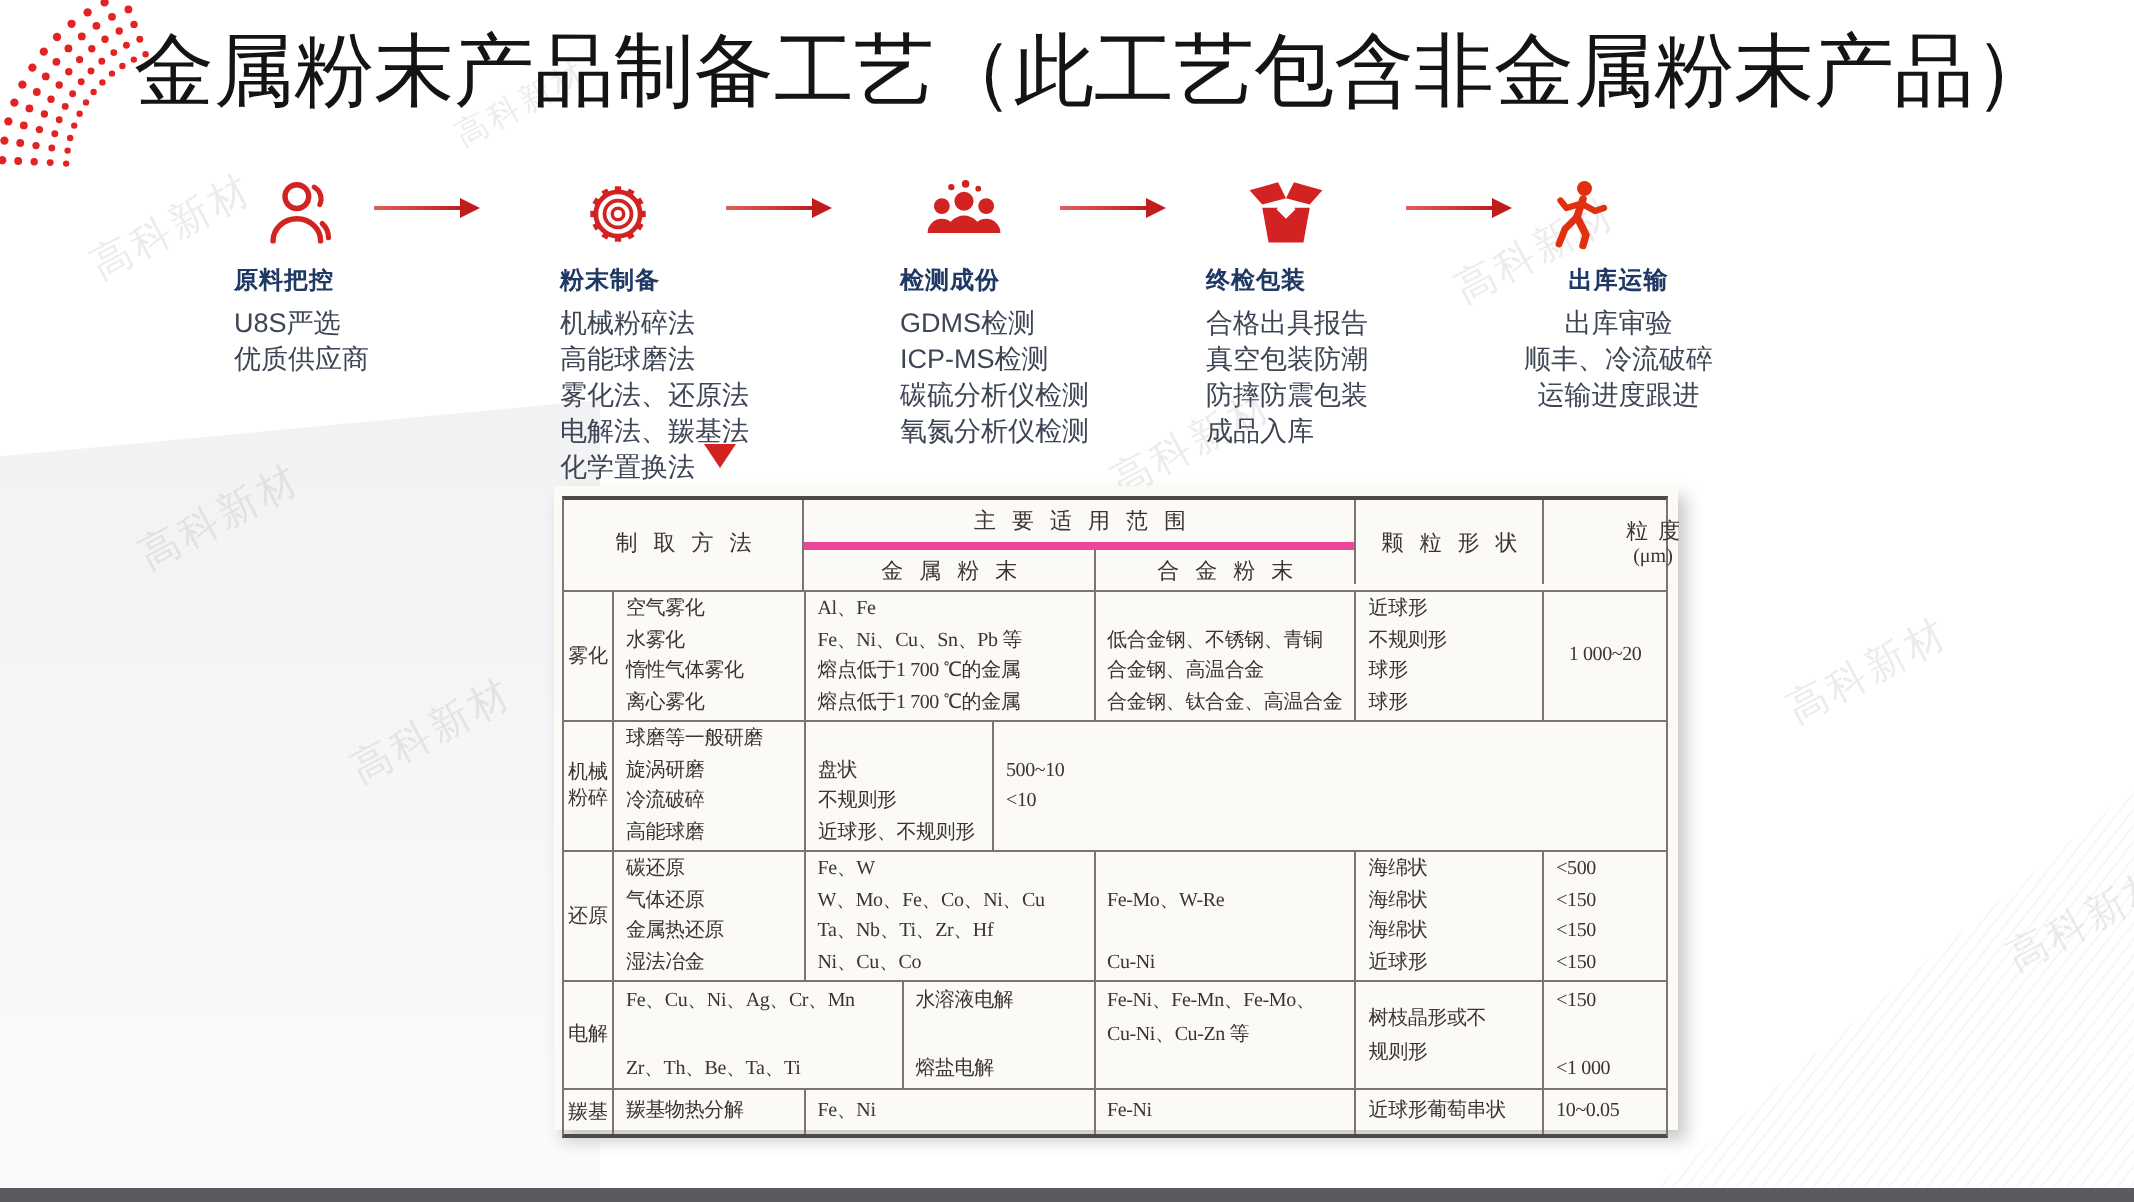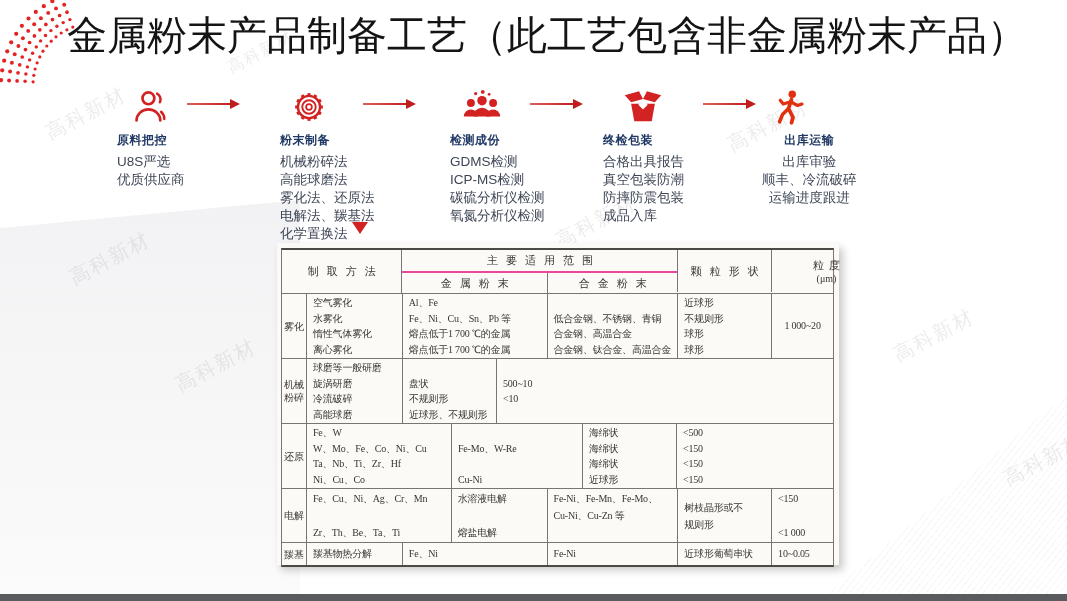--- a/index.html
+++ b/index.html
@@ -82,21 +82,21 @@
   .tc,.th{box-sizing:border-box;border-left:1px solid #7a756e;}
   .tc:first-child,.th:first-child{border-left:none;}
 
   
   .th{display:flex;align-items:center;justify-content:center;
       font-size:11px;white-space:nowrap;}
   .th.sp{letter-spacing:8px;text-indent:8px;}
   .h-method{width:120px;height:42px;}
   .h-range-wrap{width:276px;border-left:1px solid #7a756e;box-sizing:border-box;}
   .h-range{height:21px;border-left:none;}
-  .h-sub{display:flex;border-top:2px solid #ec4899;}
+  .h-sub{display:flex;border-top:4px solid #ec4899;}
   .h-metal{width:145px;height:20px;border-left:none;}
   .h-alloy{width:131px;height:20px;}
   .h-shape{width:94px;height:42px;}
   .h-size{width:62px;height:42px;flex-direction:column;padding-left:48px;}
   .h-size .u{letter-spacing:0;text-indent:0;font-size:10px;}
   .h-size .l{letter-spacing:5px;text-indent:5px;}
 
   
   .tc{padding:1px 0 0 6px;font-size:10px;}
   .tc .ln{height:15.5px;line-height:15.5px;white-space:nowrap;letter-spacing:-0.2px;}
@@ -384,20 +384,26 @@
           <div class="ln">500~10</div>
           <div class="ln">&lt;10</div>
           <div class="ln"></div>
         </div>
     </div>
 
     <div class="trow g3">
       <div class="tc c-cat">
           <div class="ln">还原</div>
         </div>
+      <div class="tc c-method">
+          <div class="ln">碳还原</div>
+          <div class="ln">气体还原</div>
+          <div class="ln">金属热还原</div>
+          <div class="ln">湿法冶金</div>
+        </div>
       <div class="tc c-metal">
           <div class="ln">Fe、W</div>
           <div class="ln">W、Mo、Fe、Co、Ni、Cu</div>
           <div class="ln">Ta、Nb、Ti、Zr、Hf</div>
           <div class="ln">Ni、Cu、Co</div>
         </div>
       <div class="tc c-alloy">
           <div class="ln"></div>
           <div class="ln">Fe-Mo、W-Re</div>
           <div class="ln"></div>

